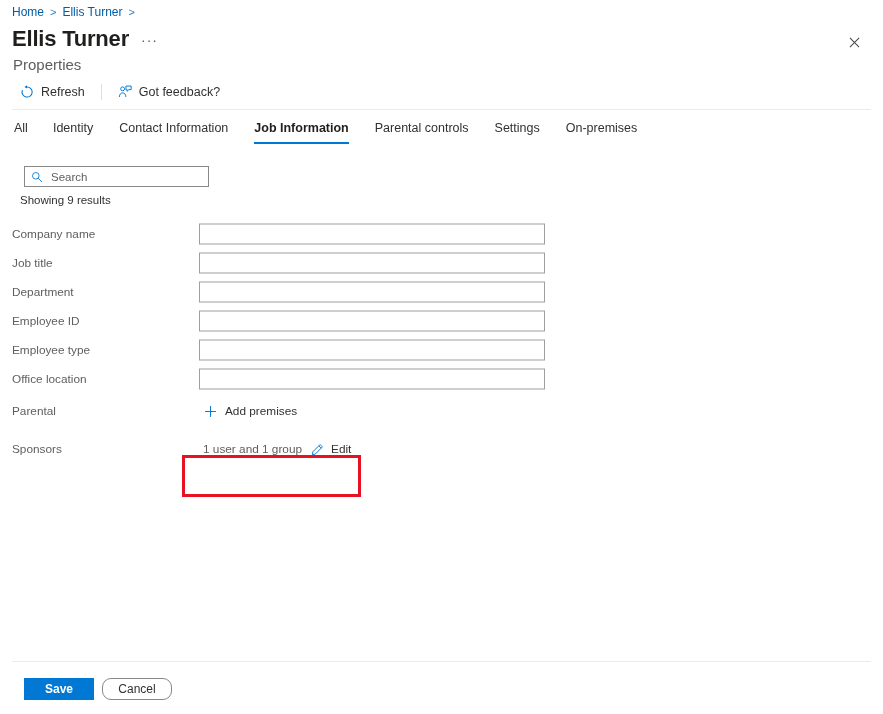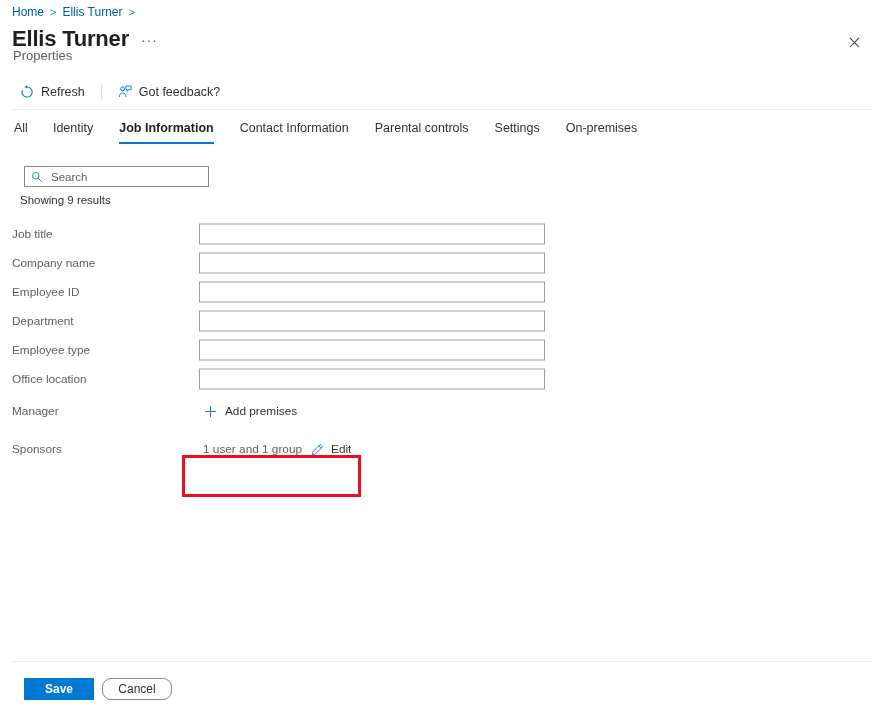--- a/index.html
+++ b/index.html
@@ -30,22 +30,22 @@
   }
   .title {
     font-size: 22px; font-weight: 600; color:#201f1e;
     letter-spacing: -0.2px; line-height: 26px;
   }
   .title-ellipsis {
     font-size: 14px; color:#605e5c; line-height: 14px;
     padding-bottom: 5px; cursor: pointer; letter-spacing: 1px;
   }
   .subtitle {
-    position: absolute; left: 13px; top: 48px;
-    font-size: 13px; color:#605e5c;
+    position: absolute; left: 13px; top: 56px;
+    font-size: 15px; color:#605e5c;
   }
   .close-btn {
     position:absolute; right: 18px; top: 31px;
     width: 22px; height: 22px; display:flex; align-items:center; justify-content:center;
     cursor: pointer; color: #605e5c;
   }
 
   
   .cmdbar {
     position: absolute; left: 12px; top: 80px;
@@ -219,84 +219,84 @@
       </svg>
       <span>Got feedback?</span>
     </div>
   </div>
 
   <div class="divider-top"></div>
 
   <div class="tabs">
     <div class="tab">All</div>
     <div class="tab">Identity</div>
+    <div class="tab">Contact Information</div>
     <div class="tab active">Job Information</div>
-    <div class="tab">Contact Information</div>
     <div class="tab">Parental controls</div>
     <div class="tab">Settings</div>
     <div class="tab">On-premises</div>
   </div>
 
   <div class="search-wrap">
     <svg class="search-icon" viewBox="0 0 16 16">
       <circle cx="6.4" cy="6.4" r="4.4" stroke="#0078d4" stroke-width="1.15" fill="none"></circle>
       <path d="M9.7 9.7 L14.2 14.2" stroke="#0078d4" stroke-width="1.15" stroke-linecap="round"></path>
     </svg>
     <input class="search-input" type="text" placeholder="Search" style="">
   </div>
 
   <div class="showing">Showing 9 results</div>
 
   <div class="form">
 
     <div class="frow">
+      <div class="flabel">Company name</div>
+      <div class="finput-wrap">
+        <input class="finput" type="text" style="">
+      </div>
+    </div>
+
+    <div class="frow">
       <div class="flabel">Job title</div>
       <div class="finput-wrap">
         <input class="finput" type="text" style="">
       </div>
     </div>
 
     <div class="frow">
-      <div class="flabel">Company name</div>
+      <div class="flabel">Department</div>
       <div class="finput-wrap">
         <input class="finput" type="text" style="">
       </div>
     </div>
 
     <div class="frow">
       <div class="flabel">Employee ID</div>
       <div class="finput-wrap">
         <input class="finput" type="text" style="">
       </div>
     </div>
 
     <div class="frow">
-      <div class="flabel">Department</div>
-      <div class="finput-wrap">
-        <input class="finput" type="text" style="">
-      </div>
-    </div>
-
-    <div class="frow">
       <div class="flabel">Employee type</div>
       <div class="finput-wrap">
         <input class="finput" type="text" style="">
       </div>
     </div>
 
 
     <div class="frow">
       <div class="flabel">Office location</div>
       <div class="finput-wrap">
         <input class="finput" type="text" style="">
       </div>
     </div>
 
     <div class="frow" style="height:36px;">
-      <div class="flabel">Manager</div>
+      <div class="flabel">Parental</div>
       <div class="action-link">
         <svg class="plus-icon" viewBox="0 0 16 16">
           <path d="M8 1.8 V14.2 M1.8 8 H14.2" stroke="#0078d4" stroke-width="1.2" stroke-linecap="round"></path>
         </svg>
         <span>Add premises</span>
       </div>
     </div>
 
     <div class="frow" style="height:40px;">
       <div class="flabel">Sponsors</div>

